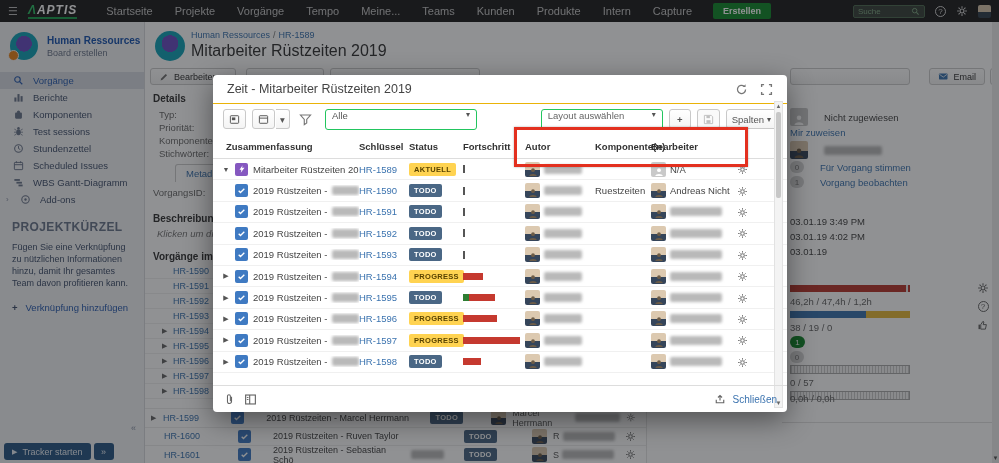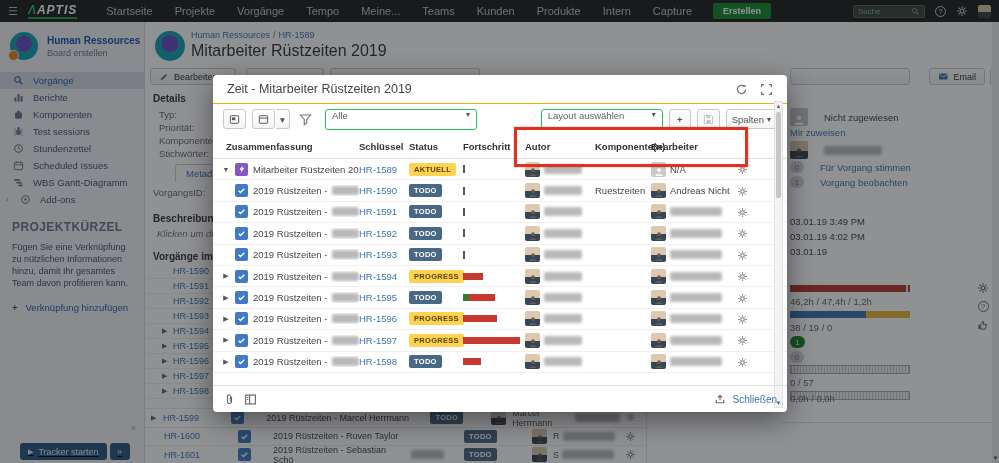--- a/index.html
+++ b/index.html
@@ -34,21 +34,21 @@
   .sitem.active{background:#d7dbe2;color:#2a5db0;}
   .sitem .ic{color:#6b778c;flex:none;}
   .sitem.active .ic{color:#2a5db0;}
   .sitem .pre{color:#8a94a6;font-size:8px;width:5px;margin-left:-7px;}
   .shortcuts{padding:12px 12px 0 12px;}
   .sc-title{font-size:12px;font-weight:bold;color:#6b778c;letter-spacing:.4px;}
   .sc-text{font-size:9px;color:#42526e;line-height:1.35;margin-top:7px;}
   .sc-add{display:flex;gap:8px;align-items:center;margin-top:12px;color:#2a5db0;font-size:9.5px;}
   .sc-add .plus{color:#42526e;font-weight:bold;}
   .collapse{position:absolute;right:8px;bottom:30px;color:#8a94a6;font-size:9px;}
-  .trackerbar{position:absolute;left:0;bottom:0;width:145px;height:23px;display:flex;align-items:center;gap:3px;padding-left:20px;text-decoration:underline;}
+  .trackerbar{position:absolute;left:0;bottom:0;width:145px;height:23px;display:flex;align-items:center;gap:3px;padding-left:4px;}
   .btn-tracker{background:#2a5885;color:#e8eef5;border:none;border-radius:3px;font-size:9px;height:17px;padding:0 8px;display:flex;align-items:center;gap:5px;}
   .btn-more{background:#2a5885;color:#e8eef5;border:none;border-radius:3px;font-size:9px;height:17px;width:20px;}
 
   
   .main{position:absolute;left:145px;top:22px;right:0;bottom:0;background:#fff;z-index:1;}
   .pg-avatar{position:absolute;left:10px;top:9px;width:30px;height:30px;border-radius:50%;background:radial-gradient(circle at 50% 42%,#6a4fc3 0 36%,#13a3b8 37% 100%);}
   .crumb{position:absolute;left:46px;top:8px;font-size:9px;color:#3b73af;}
   .crumb .sep{color:#777;margin:0 3px;}
   .pg-title{position:absolute;left:46px;top:20px;font-size:16px;color:#333;}
   .btnrow{position:absolute;left:5px;top:46px;right:8px;height:18px;}

